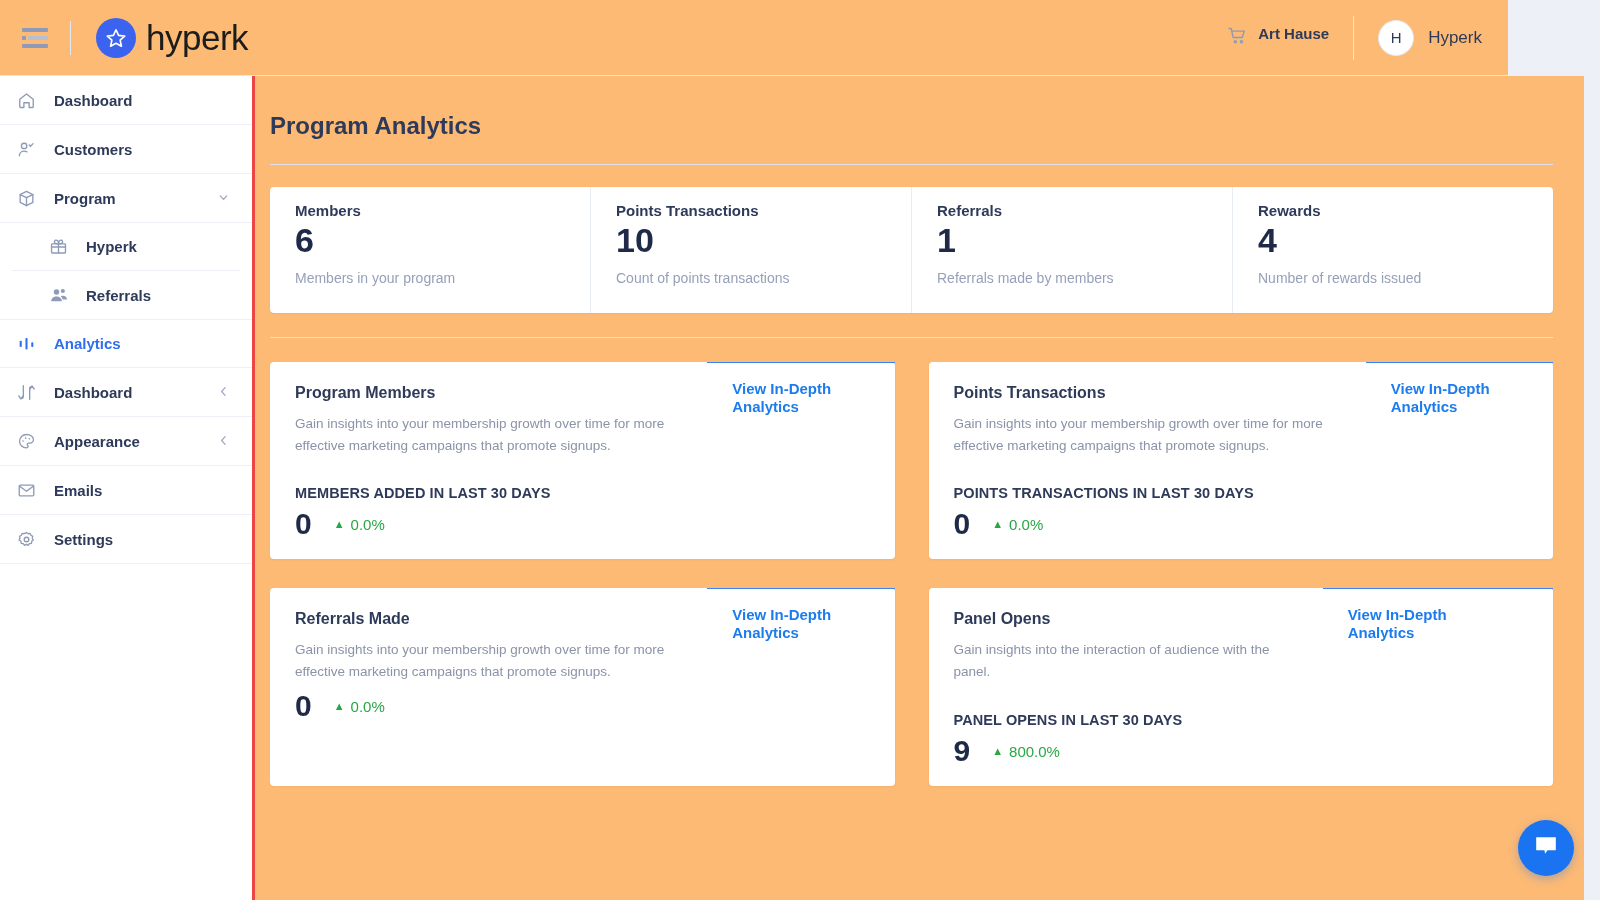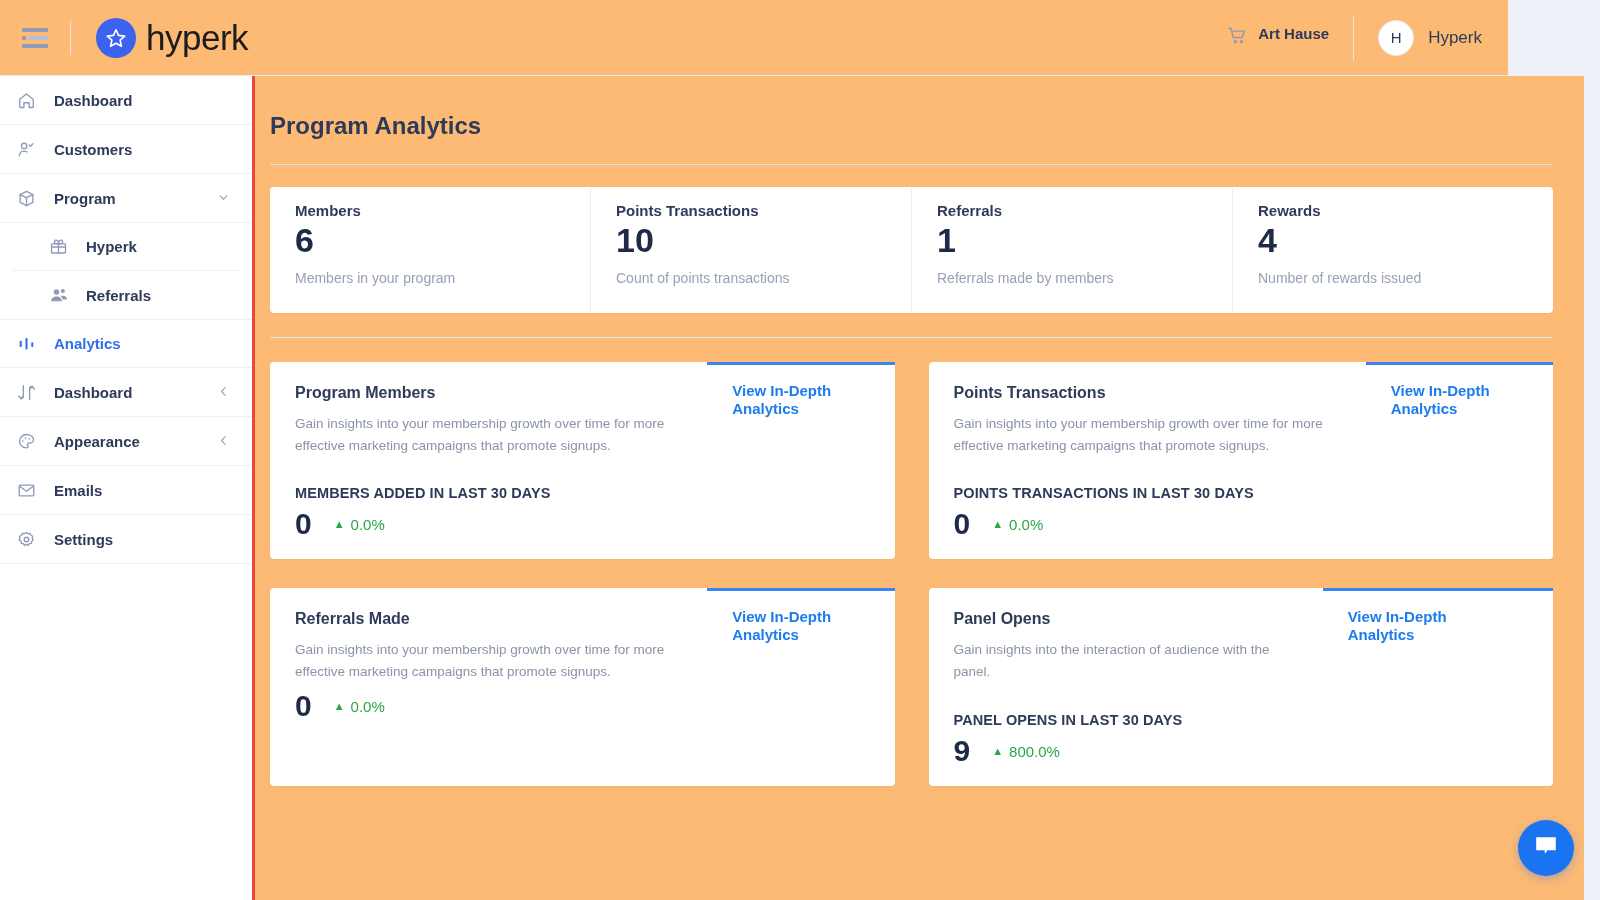--- a/index.html
+++ b/index.html
@@ -135,21 +135,21 @@
     letter-spacing: 0.1px; margin-top: 29px; text-transform: uppercase;
   }
   .metric-row { display: flex; align-items: center; margin-top: 8px; }
   .metric-value { font-size: 30px; font-weight: bold; color: #1f2a48; line-height: 1; }
   .metric-delta {
     display: flex; align-items: center;
     margin-left: 22px; color: #28a745; font-size: 15px;
   }
   .tri { margin-right: 6px; font-size: 11px; line-height: 1; }
   .card-foot {
-    border-top: 3px solid #3b82f6;
+    border-top: 1px solid #3b82f6;
     padding: 17px 42px 17px 25px;
   }
   .card-link {
     font-size: 15px; font-weight: bold; color: #1c7ced;
     cursor: pointer; text-decoration: none;
   }
 
   
   .chat-fab {
     position: absolute; right: 26px; bottom: 24px;

